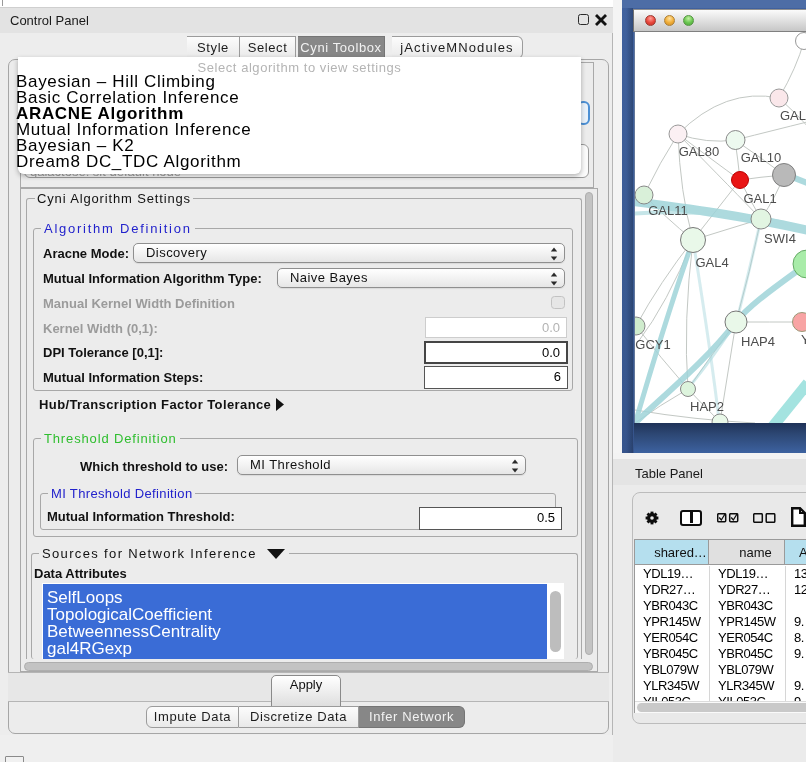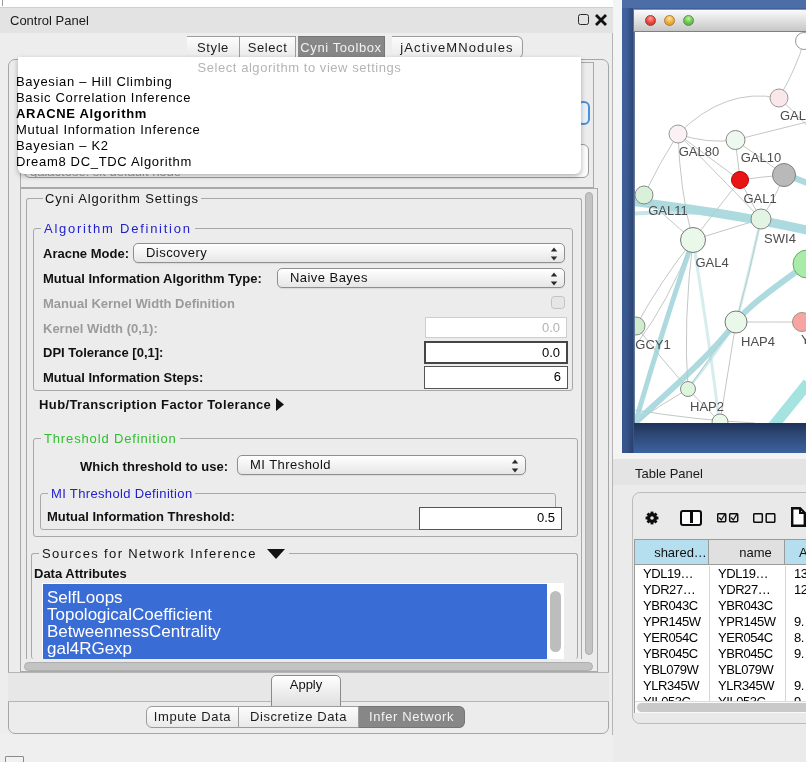--- a/index.html
+++ b/index.html
@@ -44,21 +44,21 @@
 
   <div class="abs" style="left:24px;top:144px;width:565px;height:34px;border:1px solid #9a9a9a;border-radius:6px;background:#fbfbfb;overflow:hidden;">
       <span style="position:absolute;left:5px;top:19px;font-size:13px;color:#a6a6a6;white-space:nowrap;">galactose: slt default node</span>
     </div>
   <div class="abs" style="left:577px;top:101px;width:13px;height:24px;border:2.5px solid #4b8fd4;border-radius:6px;background:#e8f1fa;"></div>
 
   <div class="abs" style="left:585px;top:192px;width:8px;height:463px;background:#c3c3c3;border:1px solid #aeaeae;border-radius:5px;"></div>
   <div class="abs" style="left:24px;top:662px;width:569px;height:9px;background:#c3c3c3;border:1px solid #aeaeae;border-radius:5px;"></div>
 
   <fieldset style="left:26px;top:191px;width:556px;height:468px;border-bottom:none;border-radius:3px 3px 0 0;">
-    <legend style="color:#111;margin-left:16px;padding:0 2px;">Cyni Algorithm Settings</legend>
+    <legend style="color:#111;margin-left:8px;padding:0 2px;">Cyni Algorithm Settings</legend>
   </fieldset>
 
   <fieldset style="left:33px;top:221px;width:540px;height:170px;">
     <legend style="color:#2222cc;letter-spacing:1.75px;">Algorithm Definition</legend>
   </fieldset>
 
   <div class="abs b" style="left:43px;top:246px;">Aracne Mode:</div>
   <div class="combo" style="left:133px;top:243px;width:432px;">Discovery<svg class="arr" viewBox="0 0 8 14">
         <path d="M4 0.5 L7.2 4.5 H0.8 Z" fill="#2a2a2a"></path>
         <path d="M4 13.5 L0.8 9.5 H7.2 Z" fill="#2a2a2a"></path>
@@ -136,21 +136,21 @@
           <path d="M3.5 2.5 L10.5 6 L3.5 10" stroke="#3fae49" fill="none"></path>
         </svg>Network</div>
     <div class="tab" style="left:100px;width:53px;line-height:22px;">Style</div>
     <div class="tab" style="left:153px;width:56px;line-height:22px;">Select</div>
     <div class="tab sel" style="left:211px;width:87px;line-height:22px;">Cyni Toolbox</div>
     <div class="tab last" style="left:305px;width:131px;line-height:22px;letter-spacing:1.1px;">jActiveMNodules</div>
   </div>
 
   <div class="abs" style="left:18px;top:57px;width:563px;height:117px;background:#fff;border-radius:0 0 6px 6px;box-shadow:0 2px 5px rgba(0,0,0,.3);">
     <div class="abs" style="left:0;top:3px;width:100%;text-align:center;font-size:13px;color:#b4b4b4;letter-spacing:.55px;">Select algorithm to view settings</div>
-    <div class="abs" style="left:-2px;top:17px;font-size:13px;color:#000;line-height:16px;white-space:pre;letter-spacing:.68px;">Bayesian – Hill Climbing
+    <div class="abs" style="left:-2px;top:17px;font-size:17px;color:#000;line-height:16px;white-space:pre;letter-spacing:.68px;">Bayesian – Hill Climbing
 Basic Correlation Inference<b>
 ARACNE Algorithm</b>
 Mutual Information Inference
 Bayesian – K2
 Dream8 DC_TDC Algorithm</div>
   </div>
 
   <div class="abs" style="left:5px;top:756px;width:19px;height:10px;background:#f1f1f1;border:1.5px solid #8a8a8a;border-radius:1px;"></div>
 
   <div class="abs" style="left:613px;top:0;width:9px;height:453px;background:#f4f4f4;"></div>

